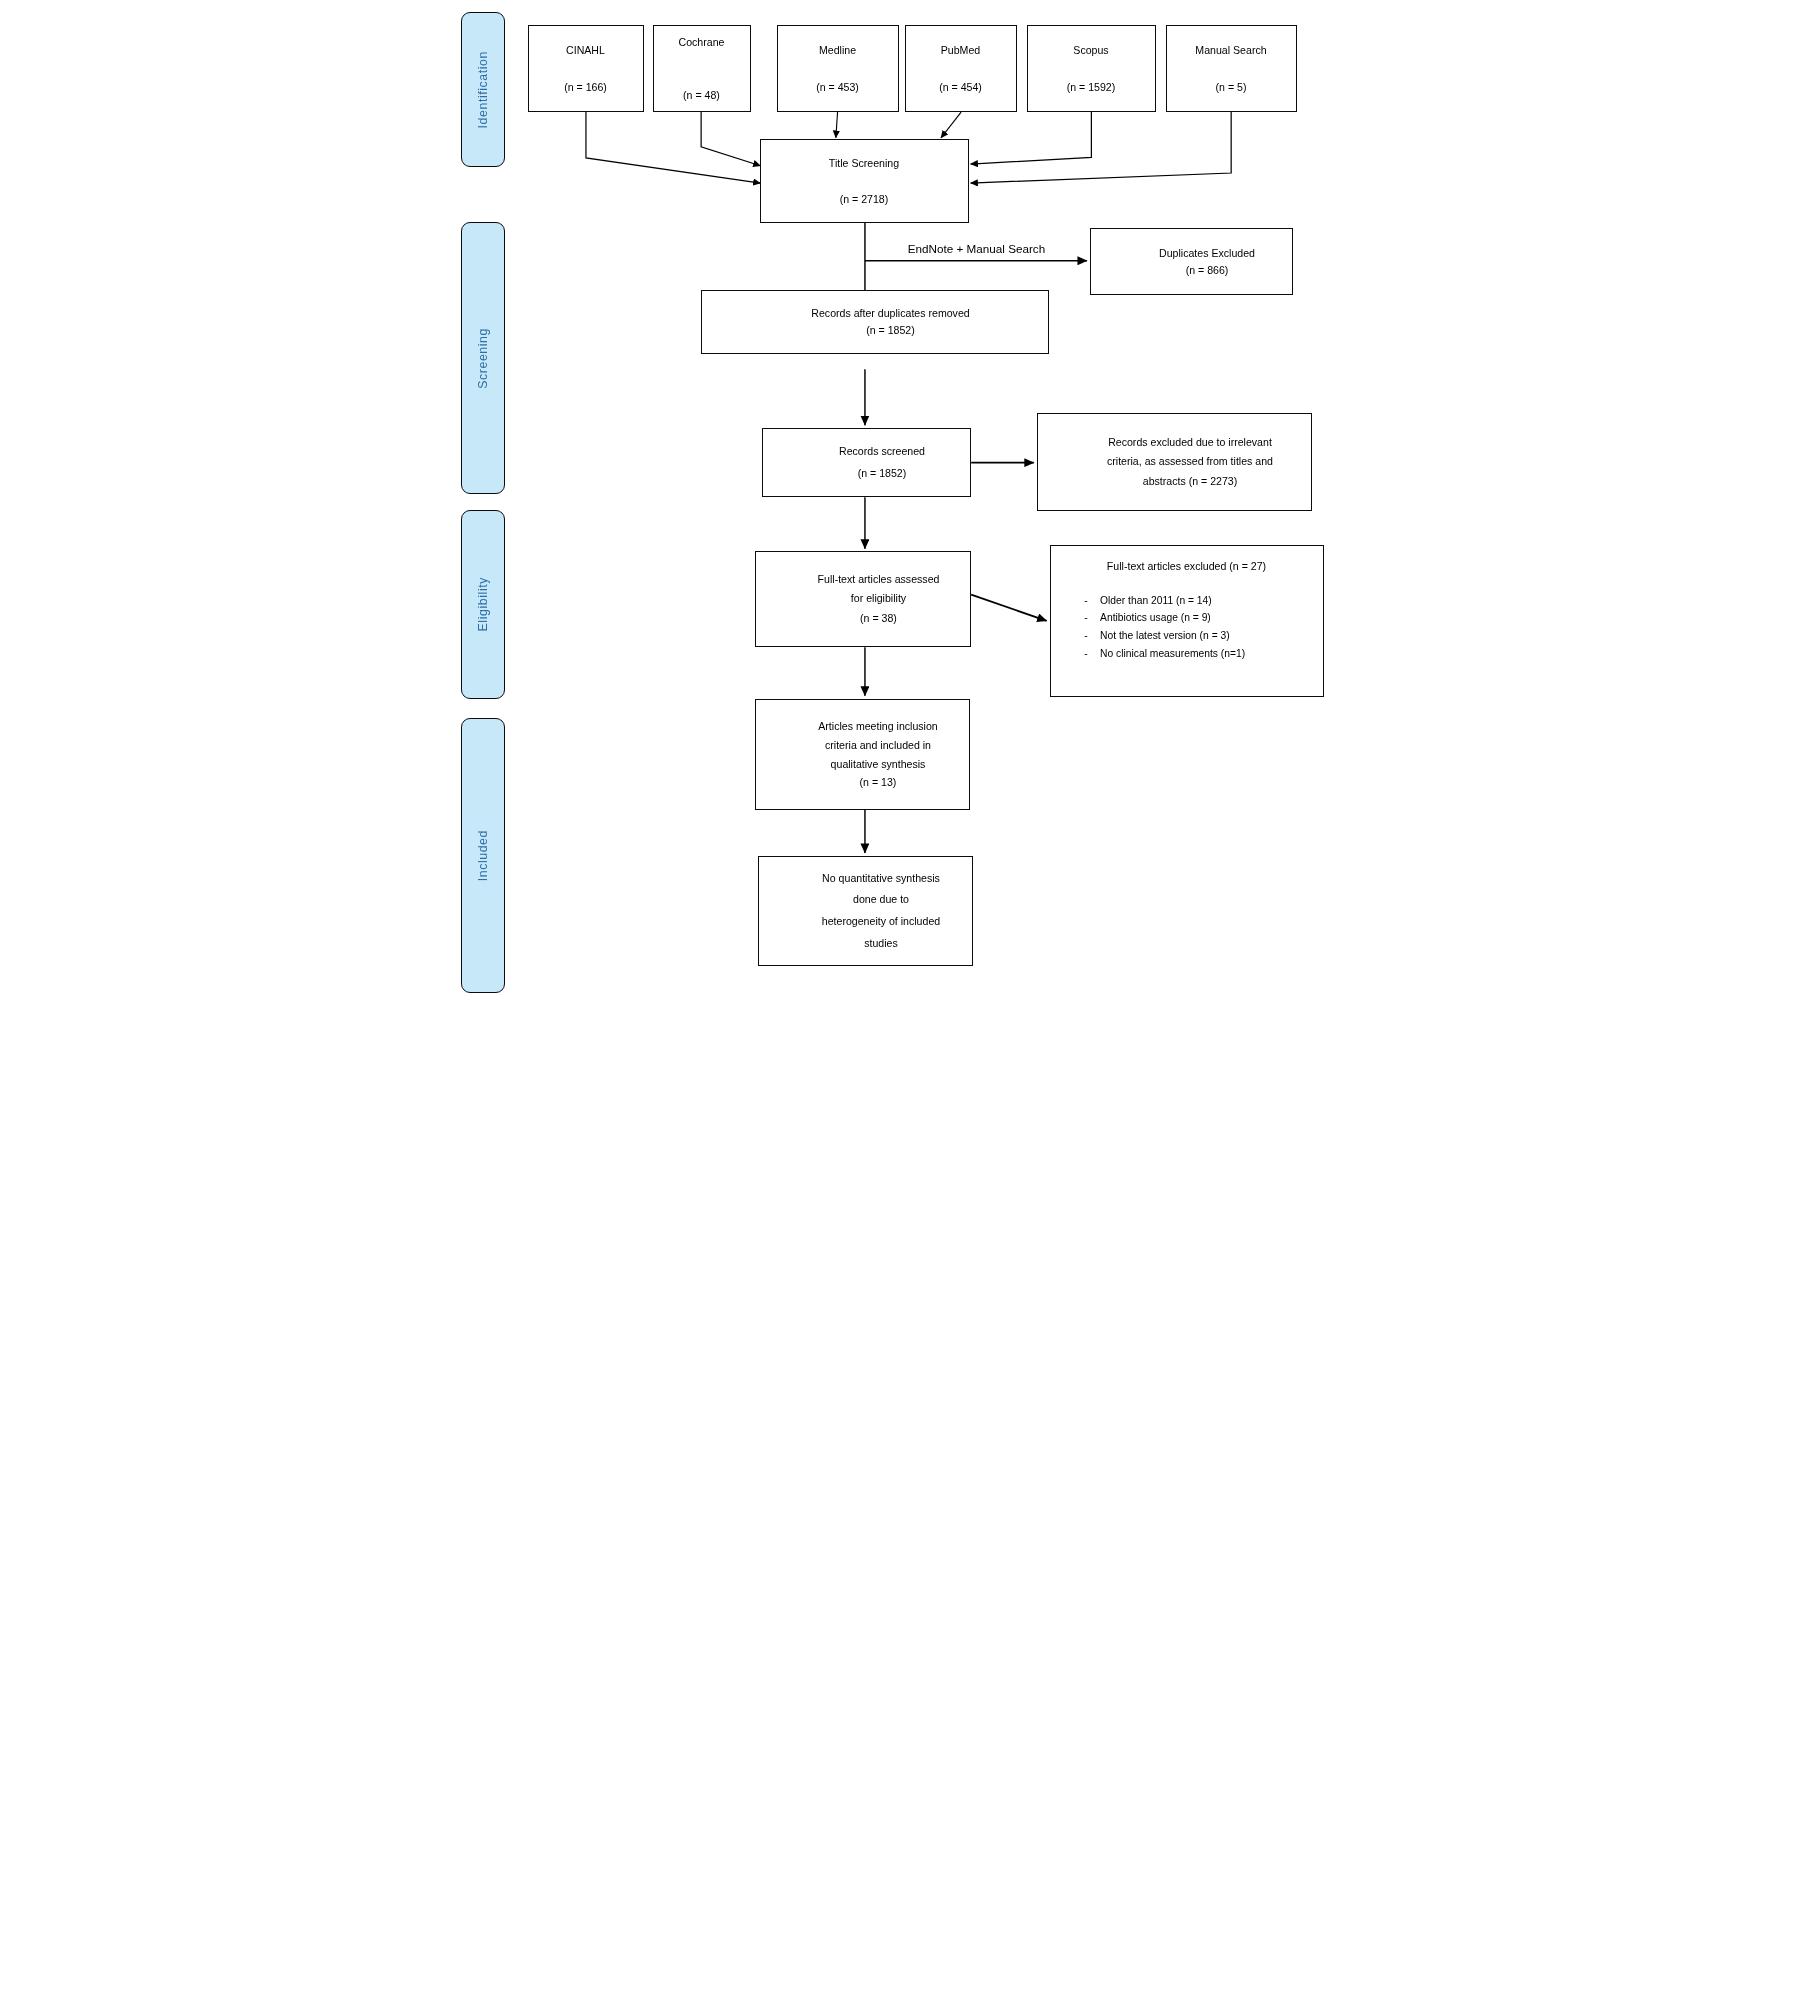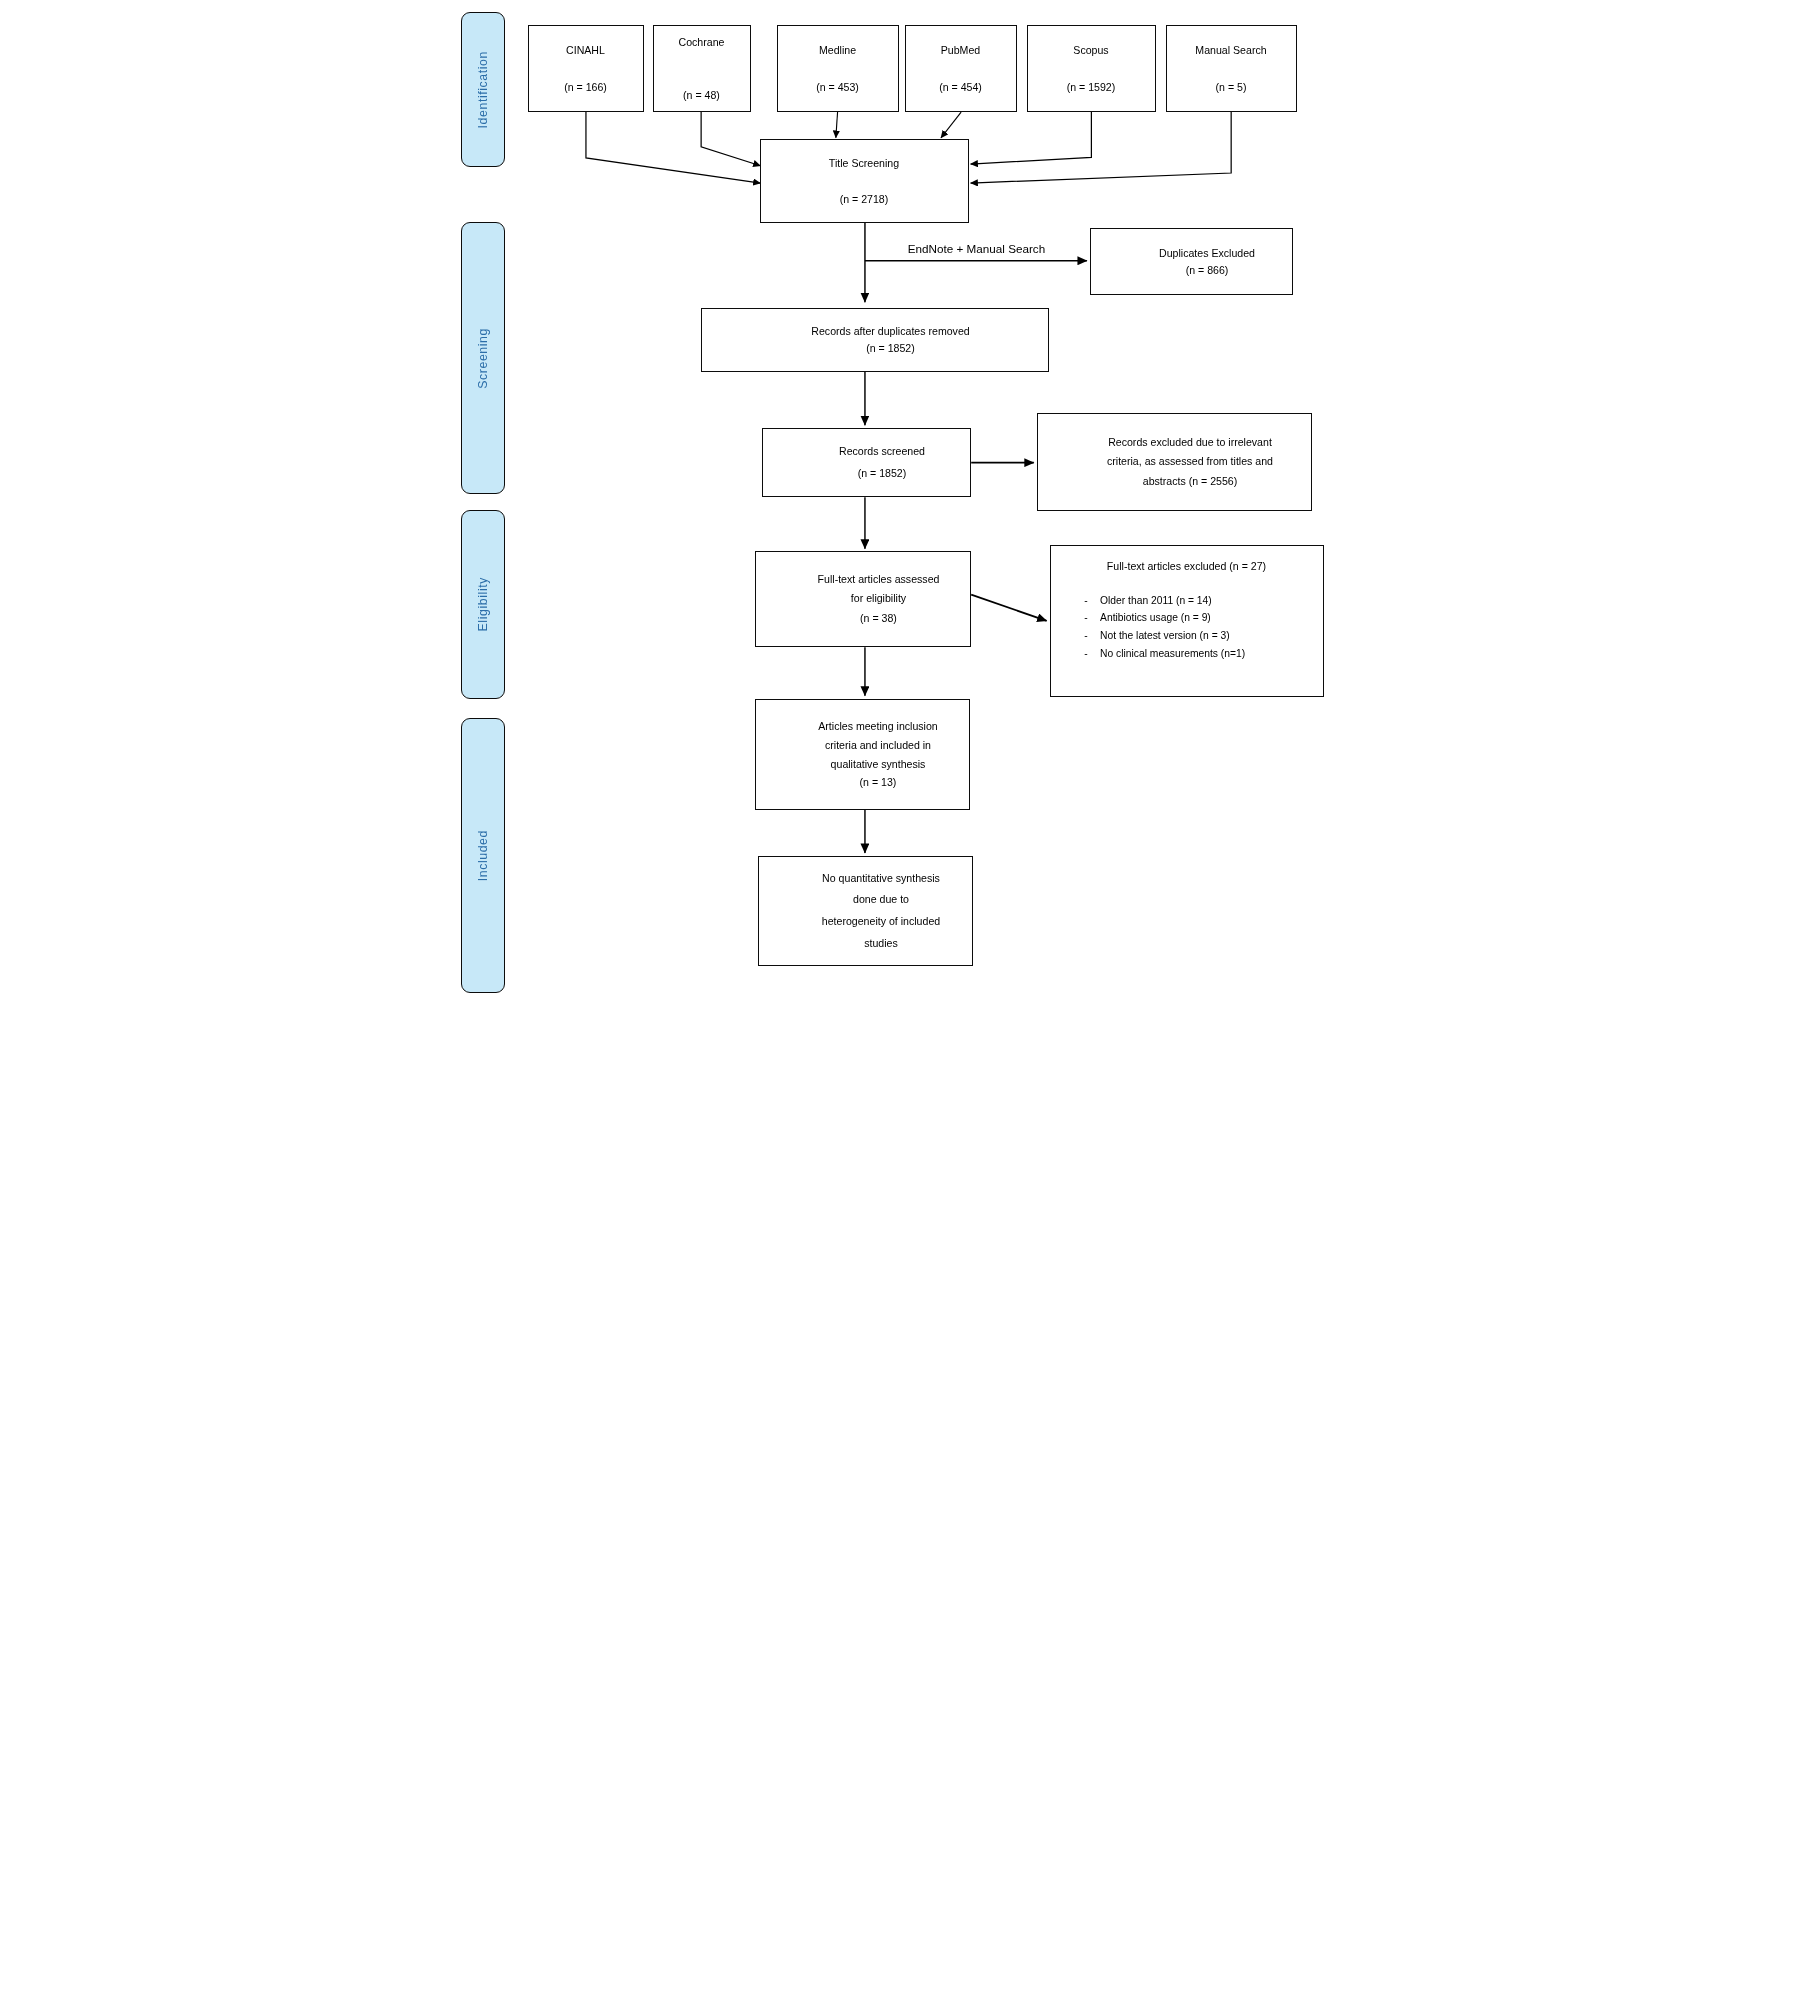--- a/index.html
+++ b/index.html
@@ -71,21 +71,21 @@
 
   .b-cinahl  { left: 74px;  top: 25px; width: 116px; height: 87px; }
   .b-cochrane{ left: 199px;  top: 25px; width: 98px; height: 87px; gap: 32px; }
   .b-medline { left: 323px;  top: 25px; width: 122px; height: 87px; }
   .b-pubmed  { left: 451px;  top: 25px; width: 112px; height: 87px; }
   .b-scopus  { left: 573px; top: 25px; width: 129px; height: 87px; }
   .b-manual  { left: 712px; top: 25px; width: 131px; height: 87px; }
 
   .b-title   { left: 306px;  top: 139px;  width: 209px; height: 84px; justify-content: space-around; padding: 5.6px 2.2px; }
   .b-dup     { left: 636px; top: 228px;  width: 203px; height: 67px; line-height: 1.55; }
-  .b-recafter{ left: 247px;  top: 308px;  width: 348px; height: 64px; line-height: 1.6; }
+  .b-recafter{ left: 247px;  top: 290px;  width: 348px; height: 64px; line-height: 1.6; }
   .b-screened{ left: 308px;  top: 428px;  width: 209px; height: 69px; line-height: 2.0; }
   .b-recexcl { left: 583px; top: 413px;  width: 275px; height: 98px; line-height: 1.8; }
   .b-ftassess{ left: 301px;  top: 551px;  width: 216px; height: 96px; line-height: 1.85; }
   .b-ftexcl  { left: 596px; top: 545px;  width: 274px; height: 152px; justify-content: flex-start; padding: 12.3px 7.8px 5.6px 7.8px; }
   .b-meeting { left: 301px;  top: 699px; width: 215px; height: 111px; line-height: 1.75; }
   .b-noquant { left: 304px;  top: 856px; width: 215px; height: 110px; line-height: 2.05; }
 
   .excl-title { width: 100%; text-align: center; margin-bottom: 17px; }
   .excl-list { width: 100%; text-align: left; padding-left: 26px; box-sizing: border-box; }
   .excl-item {
@@ -197,21 +197,21 @@
   </div>
 
   <div class="fbox b-screened">
     <div class="btext">Records screened
 (n = 1852)</div>
   </div>
 
   <div class="fbox b-recexcl">
     <div class="btext">Records excluded due to irrelevant
 criteria, as assessed from titles and
-abstracts (n = 2556)</div>
+abstracts (n = 2273)</div>
   </div>
 
   <div class="fbox b-ftassess">
     <div class="btext">Full-text articles assessed
 for eligibility
 (n = 38)</div>
   </div>
 
   <div class="fbox b-ftexcl">
     <div class="excl-title">Full-text articles excluded (n = 27)</div>

